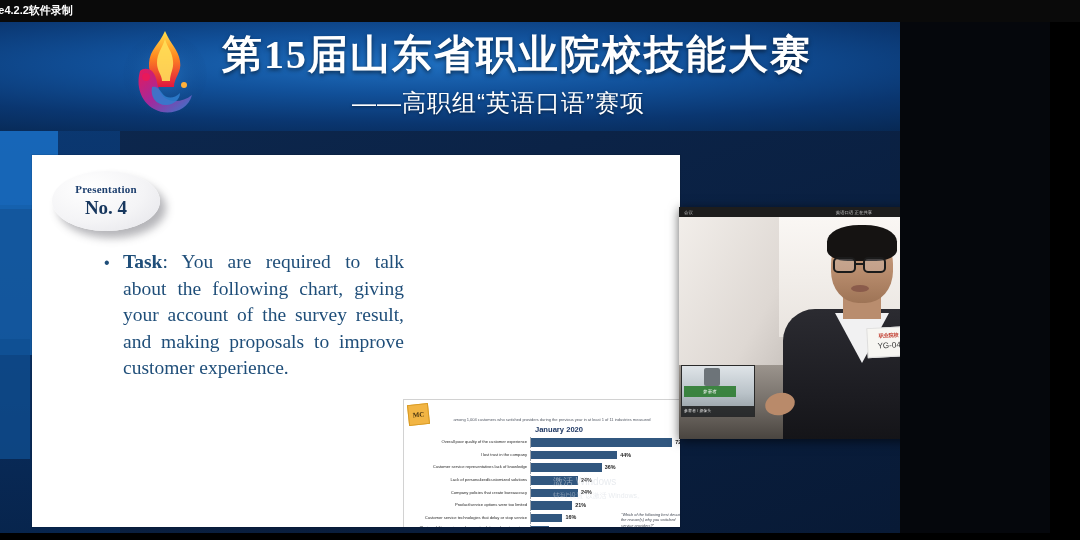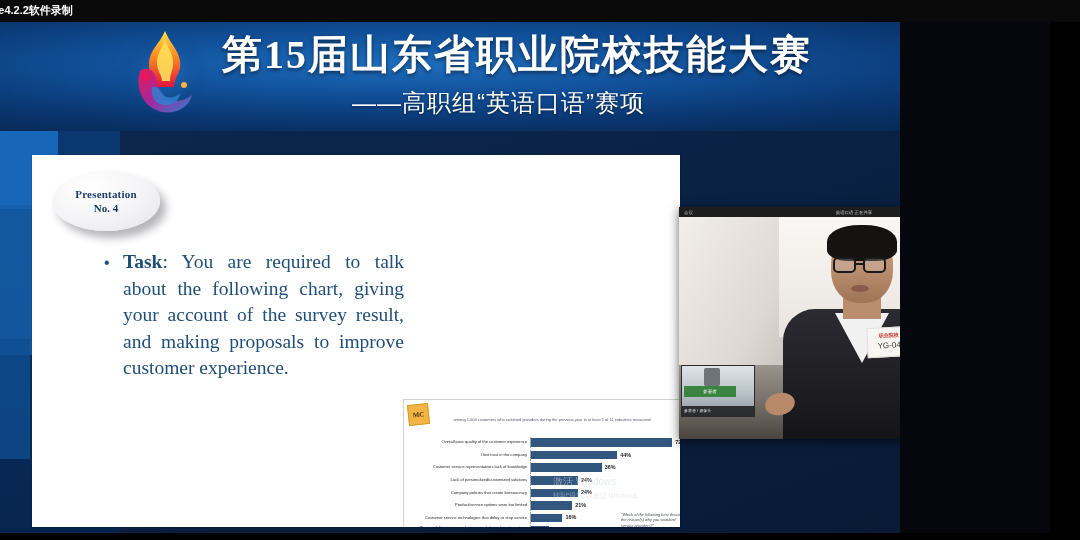--- a/index.html
+++ b/index.html
@@ -94,21 +94,21 @@
     display: flex; flex-direction: column;
     align-items: center; justify-content: center;
   }
   #badge-line1 {
     font-family: "Liberation Serif", serif;
     font-size: 11px; font-weight: bold; color: #1d3f6e;
     letter-spacing: .2px;
   }
   #badge-line2 {
     font-family: "Liberation Serif", serif;
-    font-size: 11px; font-weight: bold; color: #17375e;
+    font-size: 19px; font-weight: bold; color: #17375e;
     margin-top: 2px;
   }
 
   #task-block {
     position: absolute; left: 72px; top: 94px;
     width: 300px;
   }
   #task-bullet {
     position: absolute; left: 0; top: 6px;
     font-size: 16px; color: #1f4e79; line-height: 1;
@@ -424,20 +424,21 @@
       </div>
 
       <div id="task-block">
         <span id="task-bullet">•</span>
         <div id="task-text"><b>Task</b><span>: You are required to talk about the following chart, giving your account of the survey result, and making proposals to improve customer experience.</span></div>
       </div>
 
       <div id="chart-card">
         <div id="mc-logo">MC</div>
         <div id="chart-sub">among 1,004 customers who switched providers during the previous year in at least 1 of 11 industries measured</div>
+        <div id="chart-period">January 2020</div>
 
         <div id="bars">
             <div class="bar-row">
               <div class="bar-label">Overall poor quality of the customer experience</div>
               <div class="bar-track">
                 <div class="bar-fill" style="width: 90%; background: rgb(49, 87, 127);"></div>
                 <div class="bar-val" style="left: calc(90% + 3px);">72%</div>
               </div>
             </div>
             <div class="bar-row">

